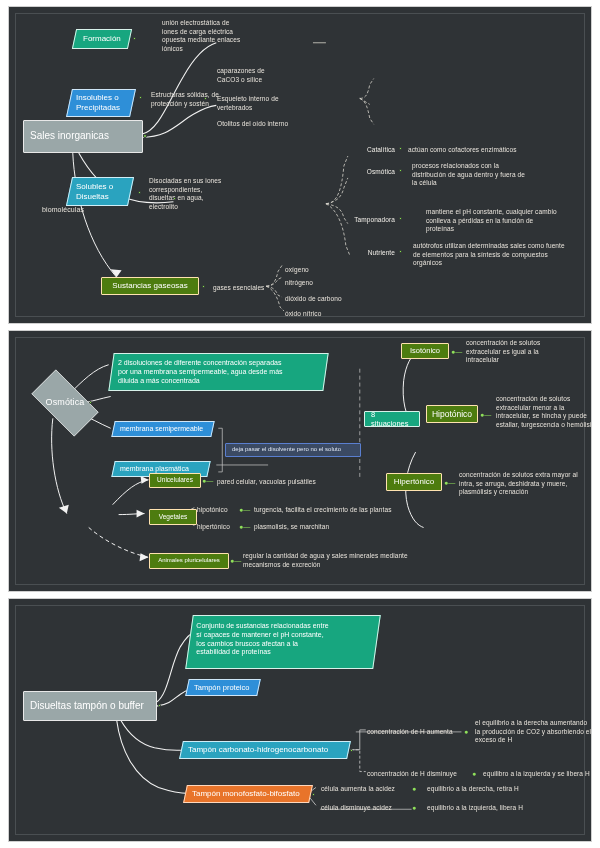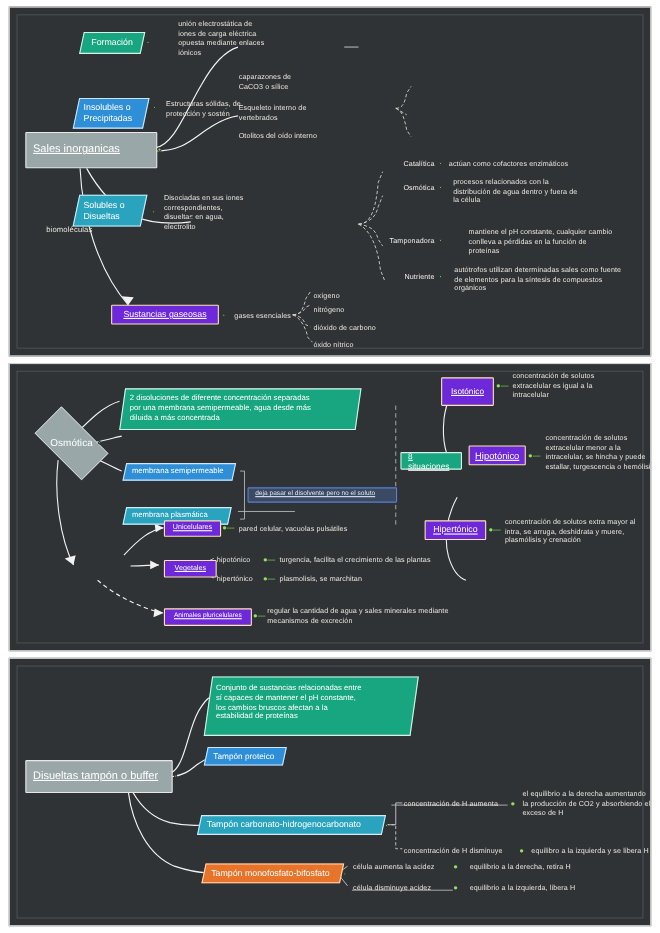--- a/index.html
+++ b/index.html
@@ -15,26 +15,26 @@
   .node{position:absolute;box-sizing:border-box;color:#ffffff;
         font-size:8px;line-height:1.25;display:flex;align-items:center;
         padding:3px 6px;white-space:pre-line;}
   .node.center{background:#9aa7a8;border:1px solid #e8e8e8;color:#ffffff;font-size:10px;}
   .node.green{background:#17a67f;border:1px solid #d8f2ea;transform:skewX(-12deg);}
   .node.green > span{transform:skewX(12deg);display:block;}
   .node.blue{background:#2e8fd8;border:1px solid #cfe6f7;transform:skewX(-12deg);}
   .node.blue > span{transform:skewX(12deg);display:block;}
   .node.teal{background:#2aa3bf;border:1px solid #cfeef7;transform:skewX(-12deg);}
   .node.teal > span{transform:skewX(12deg);display:block;}
-  .node.orange{background:#6d28d9;border:1px solid #ffe3b0;color:#ffffff;}
+  .node.orange{background:#4d7c0f;border:1px solid #ffe3b0;color:#ffffff;}
   .node.orangedeep{background:#e8742a;border:1px solid #ffd8bd;transform:skewX(-12deg);}
   .node.orangedeep > span{transform:skewX(12deg);display:block;}
   .node.greenflat{background:#17a67f;border:1px solid #d8f2ea;}
   .node.bluebox{background:#3b4a63;border:1px solid #5a7fd0;color:#dfe6f2;font-size:6.5px;}
-  .node.rect{border-radius:1px;text-decoration:underline;}
+  .node.rect{border-radius:1px;}
   .txt{position:absolute;color:#e9e4dc;font-size:6.5px;line-height:1.32;
        white-space:pre-line;letter-spacing:.1px;}
   .txt.bright{color:#f2efe9;}
   .dot{position:absolute;width:4px;height:4px;border-radius:50%;
        background:#86e04b;border:1px solid #2f3336;box-sizing:border-box;}
   .dot.sm{width:3px;height:3px;}
   .arrowl{position:absolute;color:#8fe05a;font-size:7px;line-height:1;}
 </style>
 </head>
 <body>
@@ -182,21 +182,21 @@
       <span>membrana plasmática</span>
     </div>
     <div class="node bluebox rect" style="left:216px;top:112px;width:136px;height:14px;font-size:6px;">
       <span>deja pasar el disolvente pero no el soluto</span>
     </div>
 
     <div class="node greenflat rect" style="left:355px;top:80px;width:56px;height:16px;font-size:7.5px;justify-content:center;">
       <span>8 situaciones</span>
     </div>
 
-    <div class="node orange rect" style="left:392px;top:12px;width:48px;height:26px;font-size:7.5px;justify-content:center;">
+    <div class="node orange rect" style="left:392px;top:12px;width:48px;height:16px;font-size:7.5px;justify-content:center;">
       <span>Isotónico</span>
     </div>
     <div class="arrowl" style="left:442px;top:17px;">●—</div>
     <div class="txt" style="left:457px;top:8px;width:125px;">concentración de solutos
 extracelular es igual a la
 intracelular</div>
 
     <div class="node orange rect" style="left:417px;top:74px;width:52px;height:18px;font-size:8.5px;justify-content:center;">
       <span>Hipotónico</span>
     </div>

